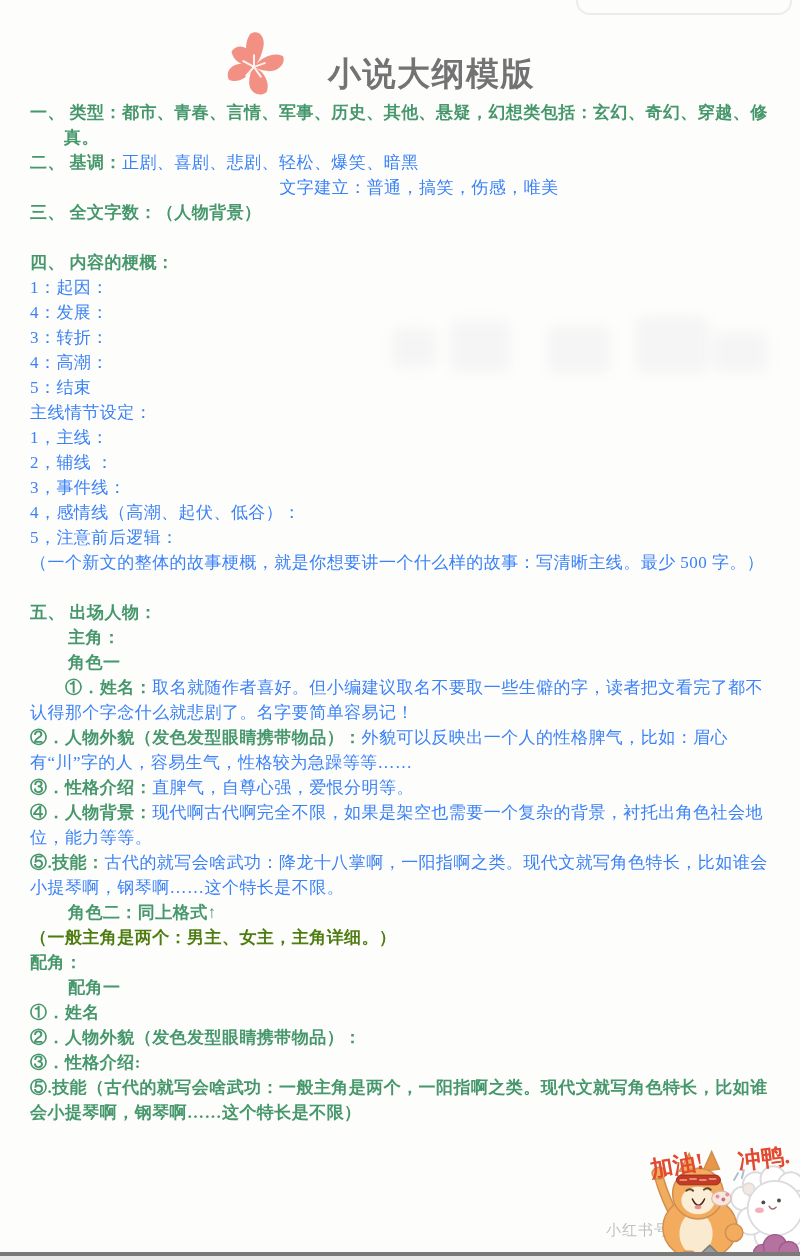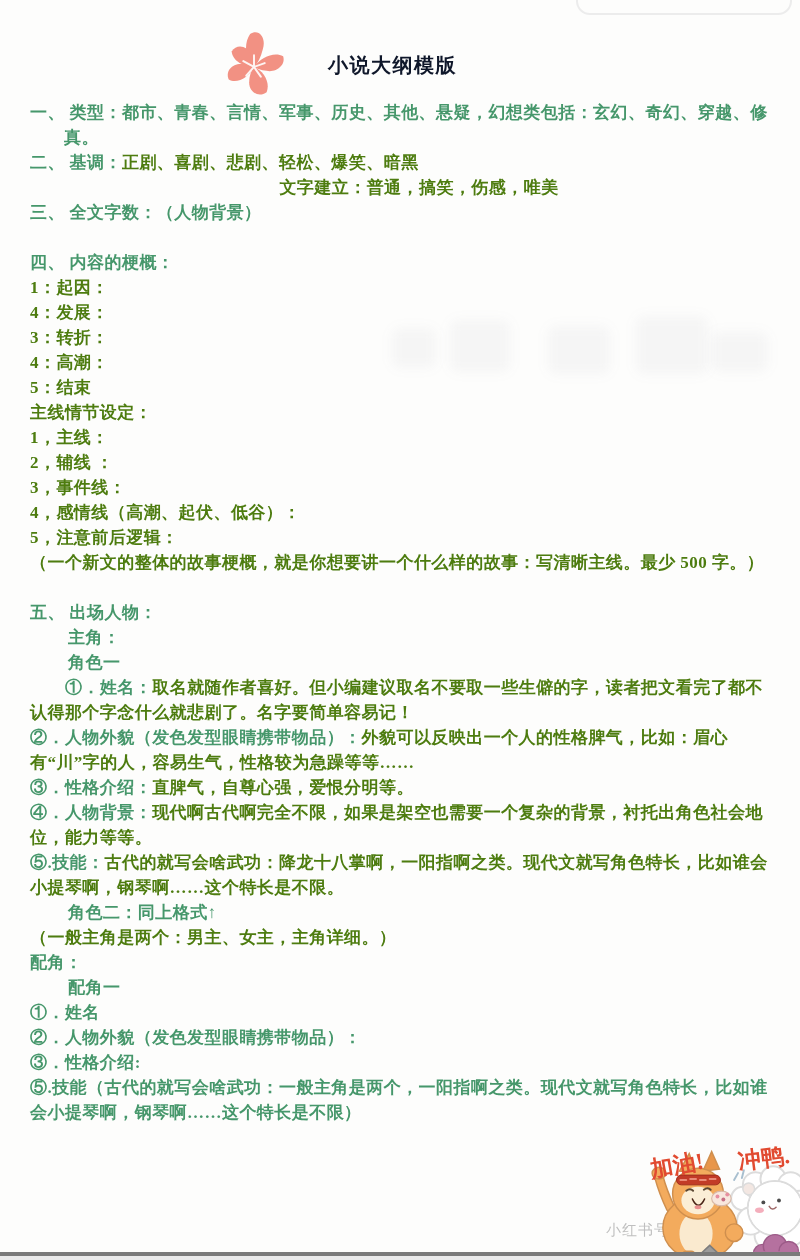--- a/index.html
+++ b/index.html
@@ -1,27 +1,27 @@
 <!DOCTYPE html>
 <html><head>
 <meta charset="utf-8">
 <style>
   html,body{margin:0;padding:0;}
   body{width:800px;height:1260px;position:relative;overflow:hidden;
        background:#fdfdfc;font-family:"Liberation Serif","DejaVu Serif",serif;}
   .corner-outline{position:absolute;left:576px;top:-13px;width:212px;height:24px;
        border:2px solid #ececec;border-radius:14px;background:transparent;}
   .flower{position:absolute;left:220px;top:26px;width:68px;height:78px;}
-  .page-title{position:absolute;left:328px;top:52px;font-size:20px;font-weight:700;
-       color:#0f172a;letter-spacing:1.5px;}
+  .page-title{position:absolute;left:328px;top:52px;font-size:33px;font-weight:700;
+       color:#737373;letter-spacing:1.5px;}
   .doc{position:absolute;left:30px;top:100px;width:744px;font-size:17px;line-height:25px;
        color:#3f3f3f;letter-spacing:0.45px;}
   .doc p{margin:0;}
   .g{color:#46976b;font-weight:700;}
-  .k{color:#4d7c0f;font-weight:700;}
+  .k{color:#3b82f6;font-weight:400;}
   .maroon{color:#4d7c0f;font-weight:700;}
   .hang{padding-left:34px;text-indent:-34px;}   
   .ind1{padding-left:34px;text-align:center;}                      
   .ind2{padding-left:38px;}                      
   .fi{text-indent:35px;}                         
   .blank{height:25px;}
   .wm-blob{position:absolute;background:rgba(100,102,116,0.05);filter:blur(6px);border-radius:8px;}
   .xhs-watermark{position:absolute;left:606px;top:1221px;z-index:1;font-size:15px;
        color:rgba(140,140,140,0.55);letter-spacing:1px;white-space:nowrap;}
   .mascots{position:absolute;left:592px;top:1138px;width:210px;height:122px;z-index:2;}

